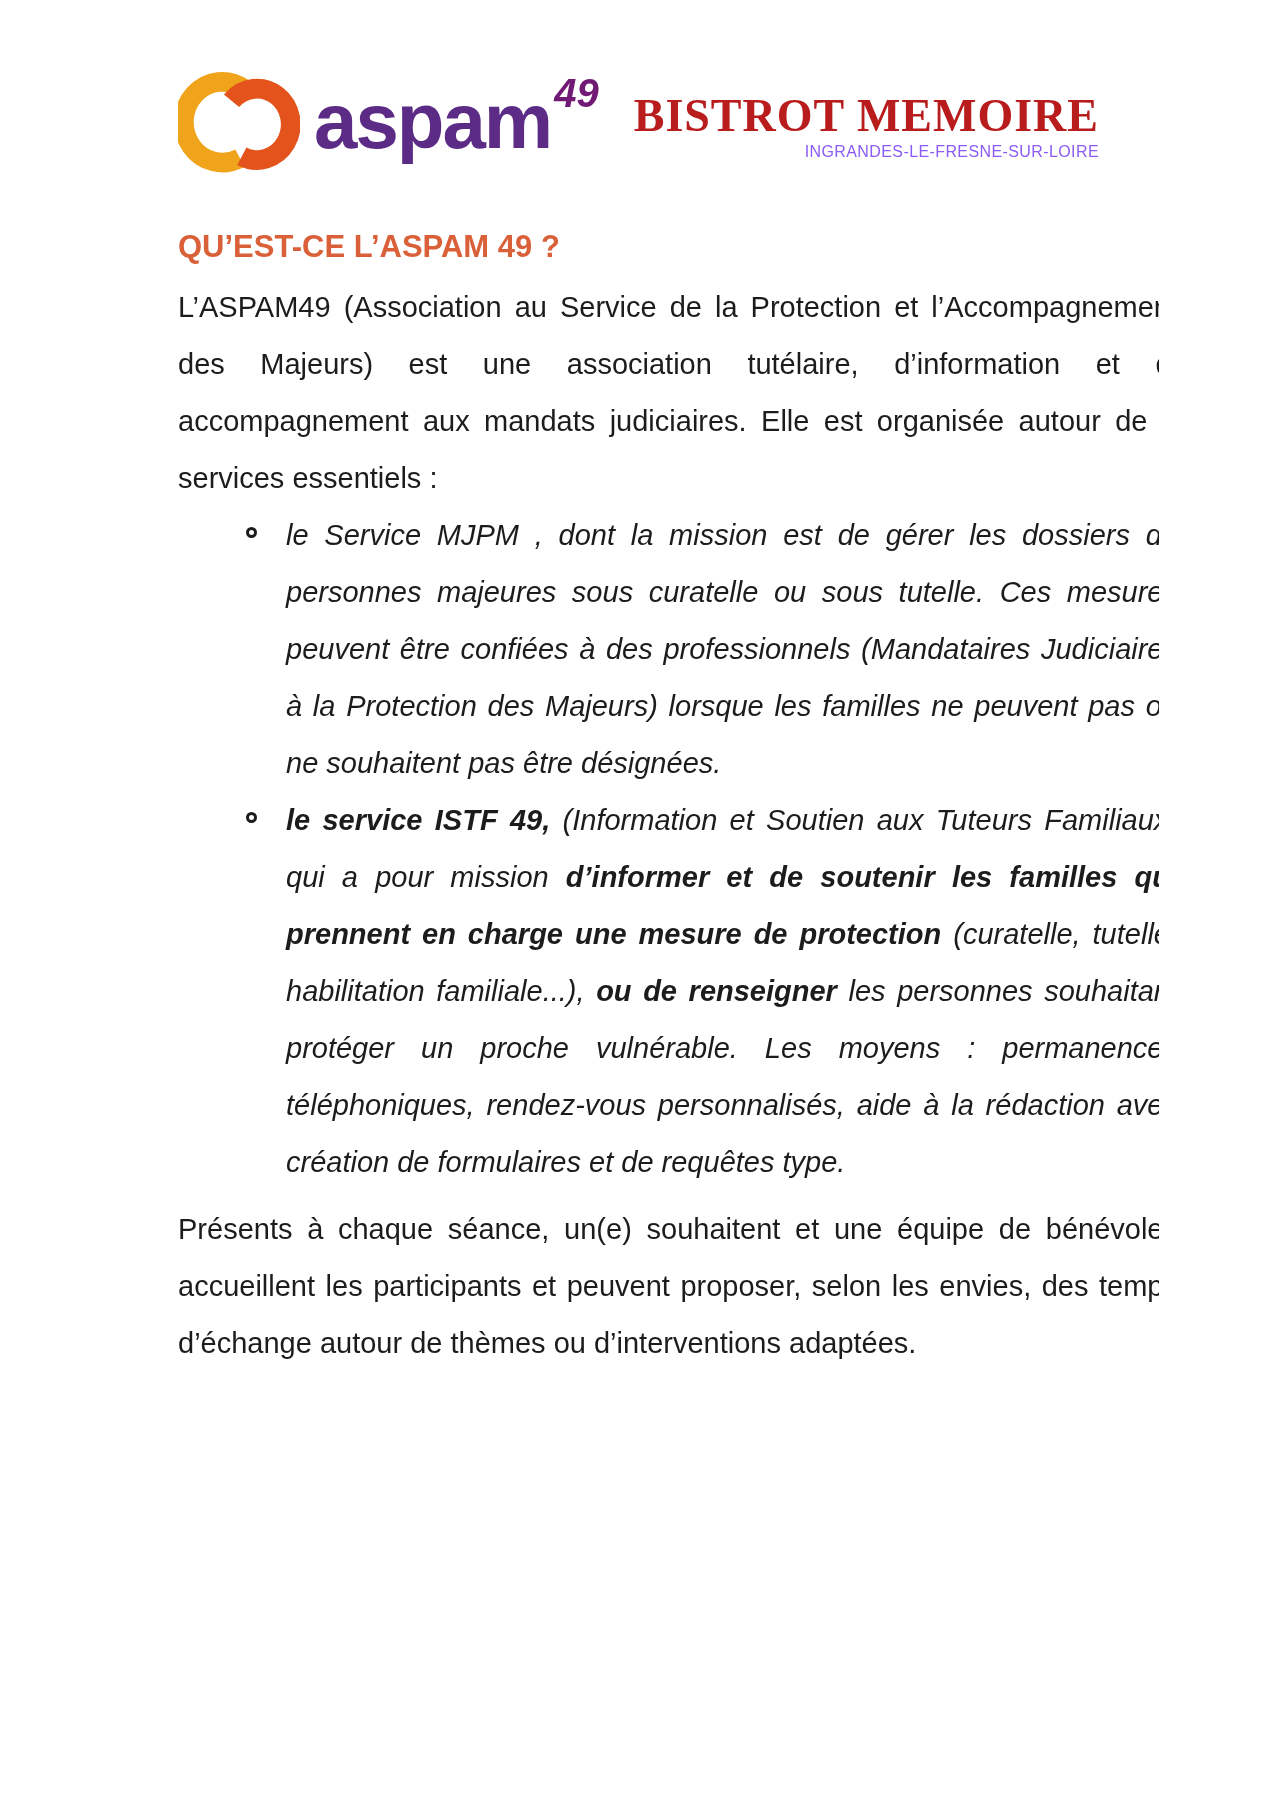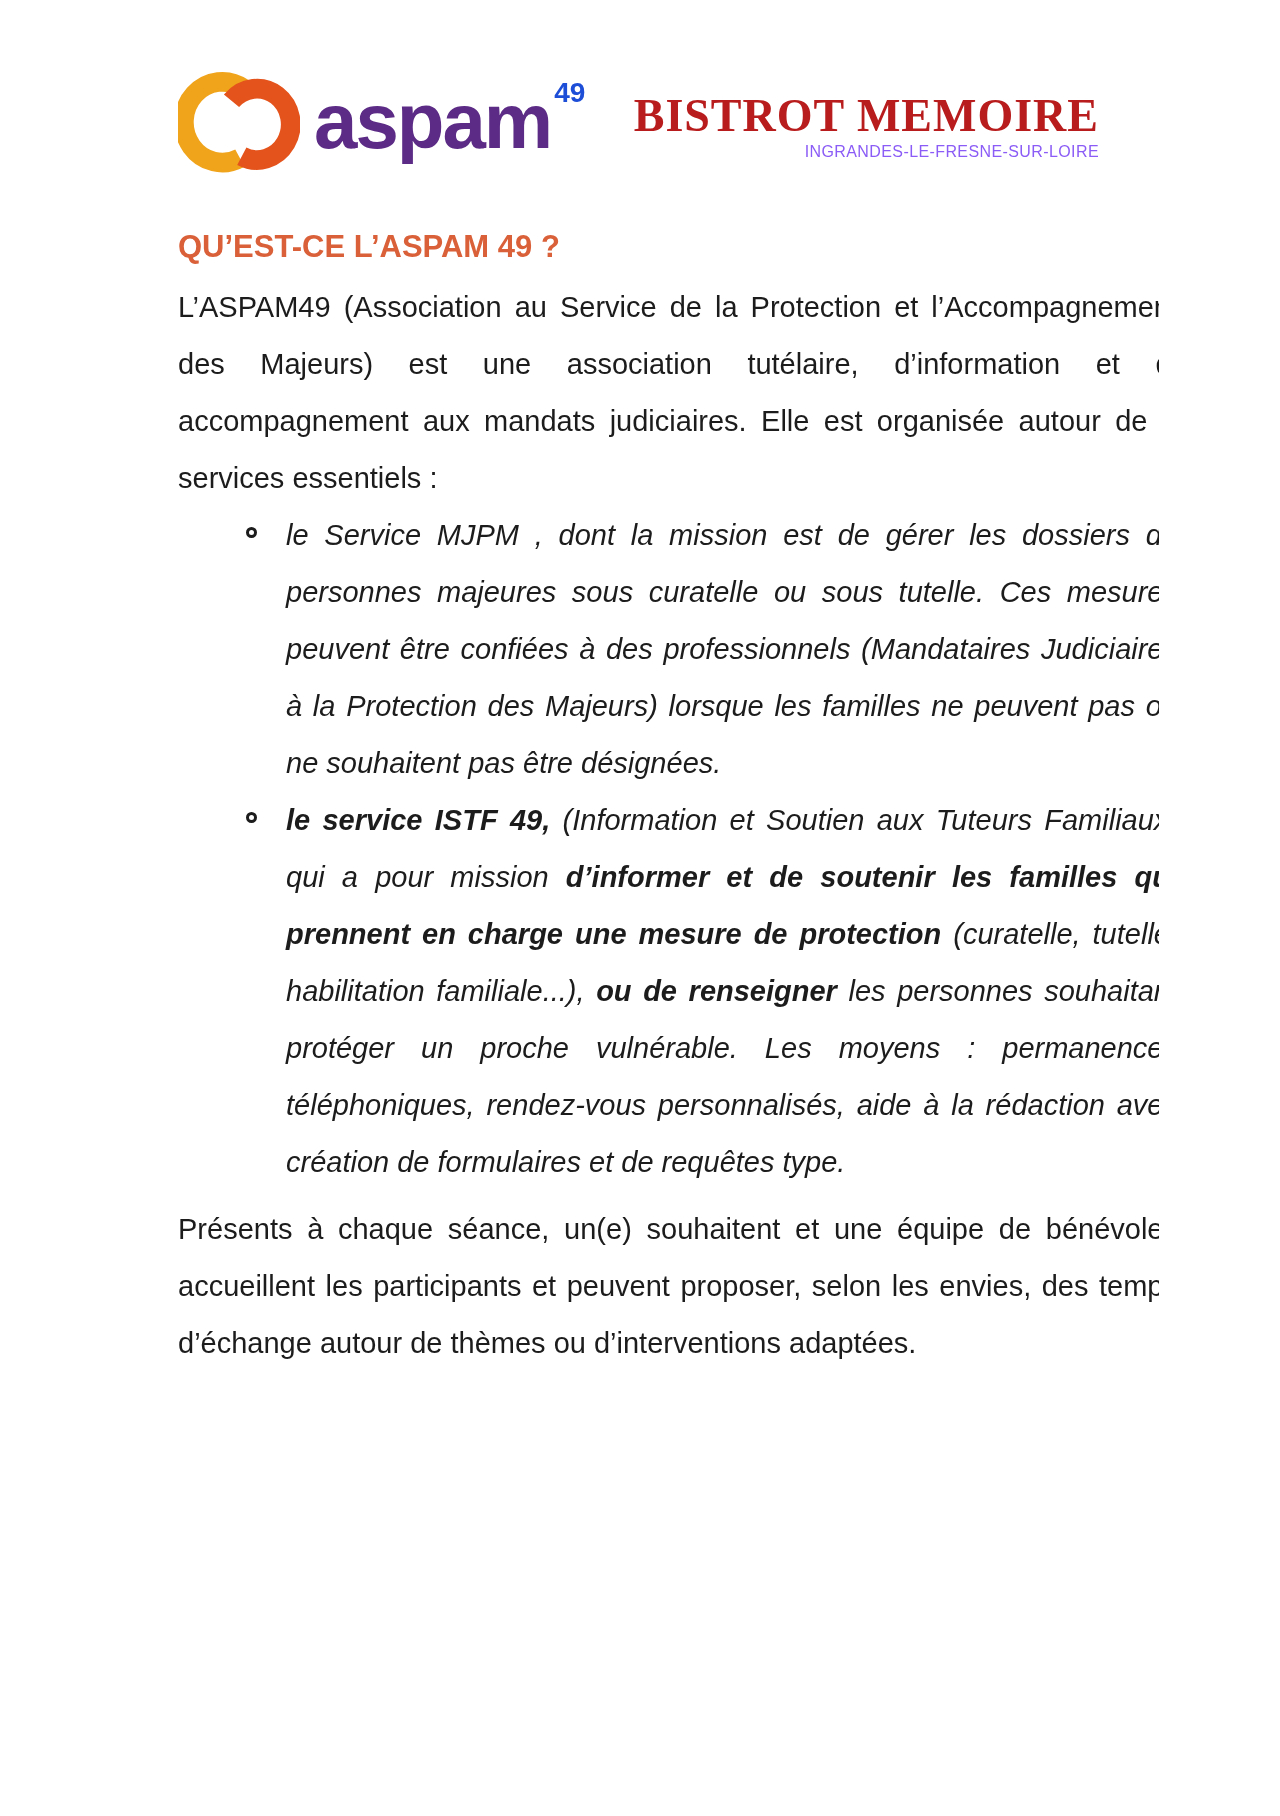--- a/index.html
+++ b/index.html
@@ -26,27 +26,28 @@
   .aspam svg{display:block;}
   .aspam-word{
     font-size:78px;
     font-weight:700;
     color:#5B2B85;
     letter-spacing:-2px;
     line-height:1;
     margin-left:14px;
   }
   .aspam-sup{
-    font-size:28px;
+    font-size:40px;
     font-weight:700;
-    color:#1d4ed8;
+    color:#701a75;
     line-height:1;
     position:relative;
     top:-28px;
     left:3px;
+    font-style:italic;
   }
   .bistrot{
     margin-top:28px;
     text-align:right;
   }
   .bistrot-title{
     font-family:"Liberation Serif", serif;
     font-weight:700;
     font-size:46px;
     line-height:1;

